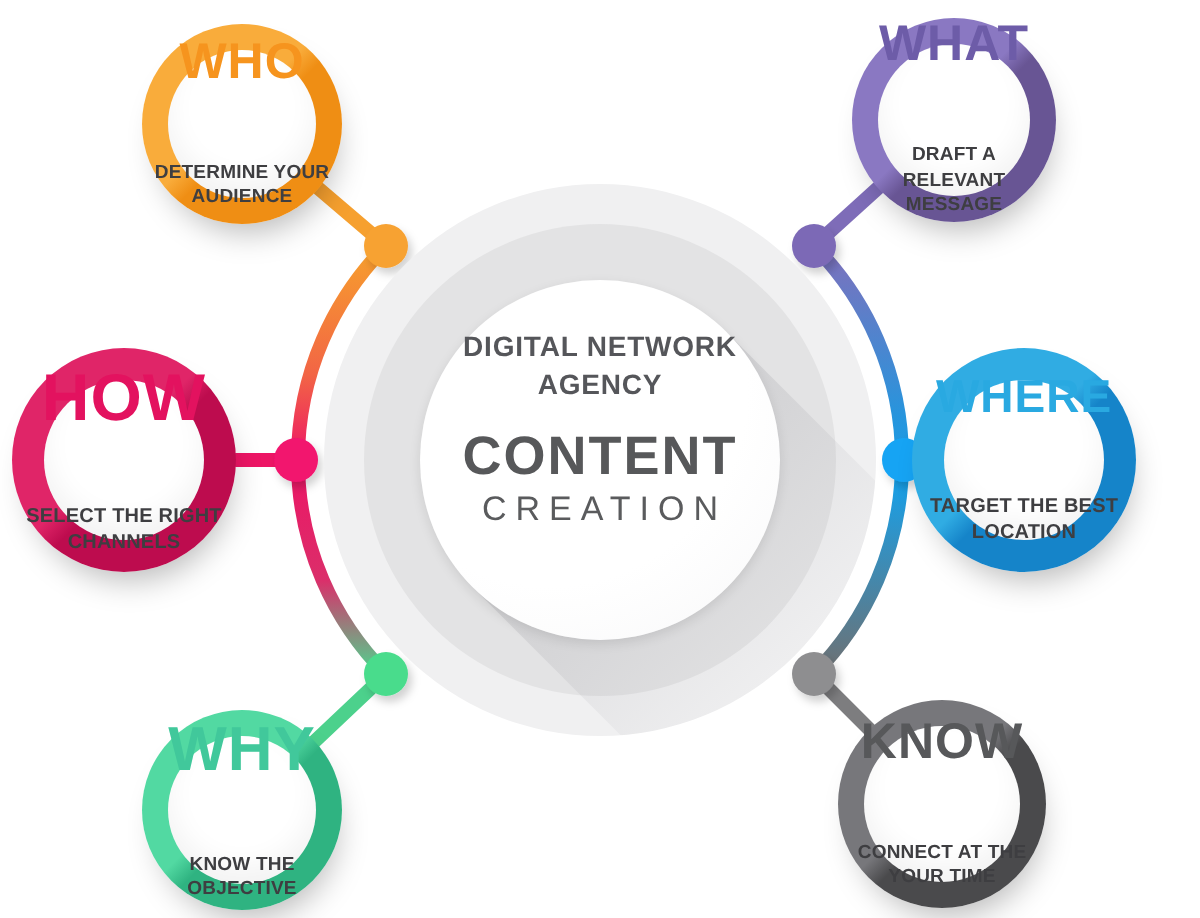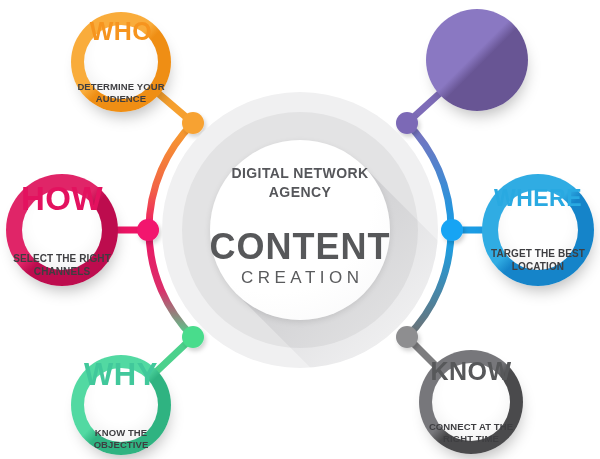--- a/index.html
+++ b/index.html
@@ -15,40 +15,40 @@
   .hub-ring{position:absolute;left:20px;top:20px;width:236px;height:236px;border-radius:50%;
        background:#e3e3e4;}
   .hub-flat-shadow{position:absolute;left:138px;top:48px;width:152px;height:180px;
        transform-origin:0 90px;transform:rotate(45deg);
        background:linear-gradient(90deg, rgba(104,104,114,0.16), rgba(104,104,114,0.03) 80%, rgba(104,104,114,0));}
   .hub-core{position:absolute;left:48px;top:48px;width:180px;height:180px;border-radius:50%;
        background:radial-gradient(circle at 36% 30%, #ffffff 58%, #f7f7f8 100%);
        box-shadow:0 2px 6px rgba(0,0,0,0.10);
        display:flex;flex-direction:column;align-items:center;padding-top:24px;box-sizing:border-box;text-align:center;}
   .agency{font-size:14px;font-weight:700;color:#55565a;letter-spacing:0.4px;line-height:1.35;}
-  .content-title{font-size:36px;font-weight:700;color:#57585a;letter-spacing:1px;margin-top:27px;line-height:1;}
+  .content-title{font-size:27px;font-weight:700;color:#57585a;letter-spacing:1px;margin-top:13px;line-height:1;}
   .creation{font-size:17px;font-weight:400;color:#5a5b5d;letter-spacing:4.5px;padding-left:4.5px;margin-top:4px;line-height:1;}
 
   
   .node{position:absolute;z-index:3;}
   .node .ring{position:absolute;inset:0;border-radius:50%;
        background:linear-gradient(135deg, var(--rl) 46%, var(--rd) 54%);
        box-shadow:3px 10px 16px -6px rgba(0,0,0,0.28);}
   .node .inner{position:absolute;inset:13px;border-radius:50%;background:#fff;
        box-shadow:inset 0 -8px 14px rgba(0,0,0,0.05);
        display:flex;flex-direction:column;align-items:center;justify-content:center;text-align:center;gap:34px;}
   .node.big .inner{inset:16px;}
   .node-title{font-weight:700;color:var(--accent);letter-spacing:0.5px;line-height:1;}
   .node-desc{font-size:9.5px;font-weight:700;color:#3e3e41;letter-spacing:0.1px;line-height:1.3;
        margin-top:3px;white-space:nowrap;}
   .node.big .node-desc{font-size:10px;}
   #node-who  {left:71px; top:12px; width:100px;height:100px;}
   #node-what {left:426px;top:9px;  width:102px;height:102px;}
   #node-how  {left:6px;  top:174px;width:112px;height:112px;}
-  #node-where{left:482px;top:174px;width:112px;height:112px;}
+  #node-where{left:456px;top:174px;width:112px;height:112px;}
   #node-why  {left:71px; top:355px;width:100px;height:100px;}
   #node-when {left:419px;top:350px;width:104px;height:104px;}
   #node-who   .node-title{font-size:25px;}
   #node-what  .node-title{font-size:25px;}
   #node-how   .node-title{font-size:33px;}
   #node-where .node-title{font-size:23px;}
   #node-why   .node-title{font-size:31px;}
   #node-when  .node-title{font-size:25px;}
 </style>
 </head>
@@ -114,20 +114,26 @@
     <div class="inner">
       <div class="node-title">WHO</div>
       <div class="node-desc">
         <span>DETERMINE YOUR</span><br><span>AUDIENCE</span>
       </div>
     </div>
   </div>
 
   <div class="node" id="node-what" style="--rl: #8a78c2; --rd: #685594; --accent: #6d5ca8;">
     <div class="ring"></div>
+    <div class="inner">
+      <div class="node-title">WHAT</div>
+      <div class="node-desc">
+        <span>DRAFT A</span><br><span>RELEVANT</span><br><span>MESSAGE</span>
+      </div>
+    </div>
   </div>
 
   <div class="node big" id="node-how" style="--rl: #e02568; --rd: #bd0c4e; --accent: #e3125f;">
     <div class="ring"></div>
     <div class="inner">
       <div class="node-title">HOW</div>
       <div class="node-desc">
         <span>SELECT THE RIGHT</span><br><span>CHANNELS</span>
       </div>
     </div>
@@ -151,18 +157,18 @@
         <span>KNOW THE</span><br><span>OBJECTIVE</span>
       </div>
     </div>
   </div>
 
   <div class="node" id="node-when" style="--rl: #77777b; --rd: #4a4a4c; --accent: #57585a;">
     <div class="ring"></div>
     <div class="inner">
       <div class="node-title">KNOW</div>
       <div class="node-desc">
-        <span>CONNECT AT THE</span><br><span>RIGHT TIME</span>
+        <span>CONNECT AT THE</span><br><span>YOUR TIME</span>
       </div>
     </div>
   </div>
 
 </div>
 
 </body></html>

